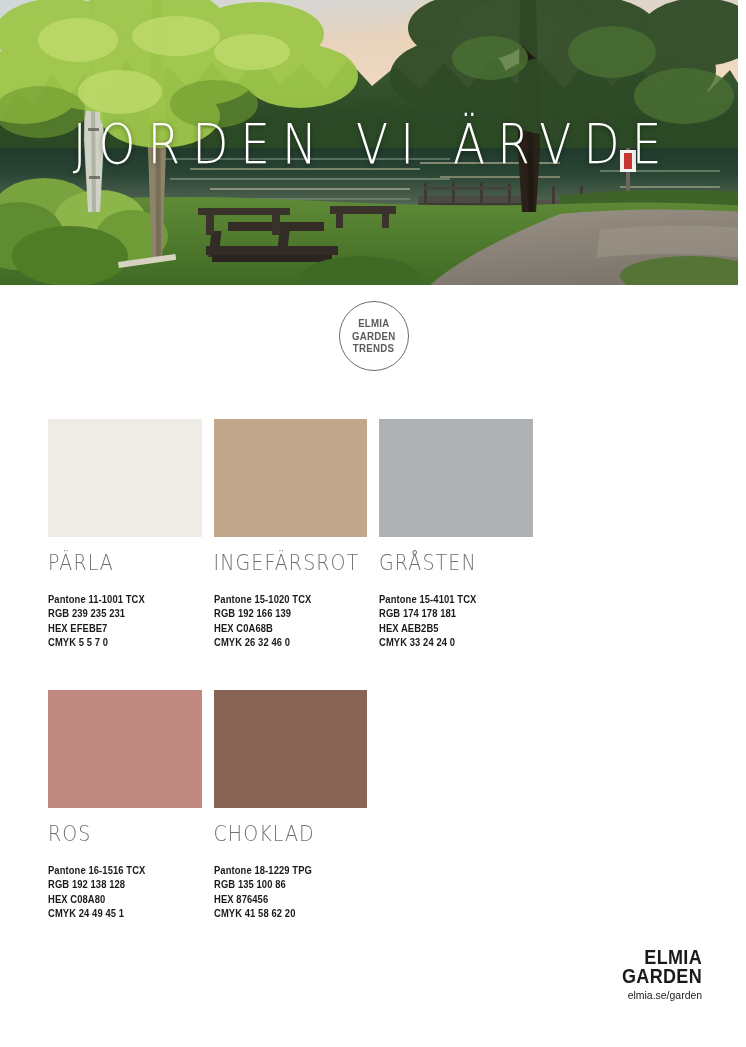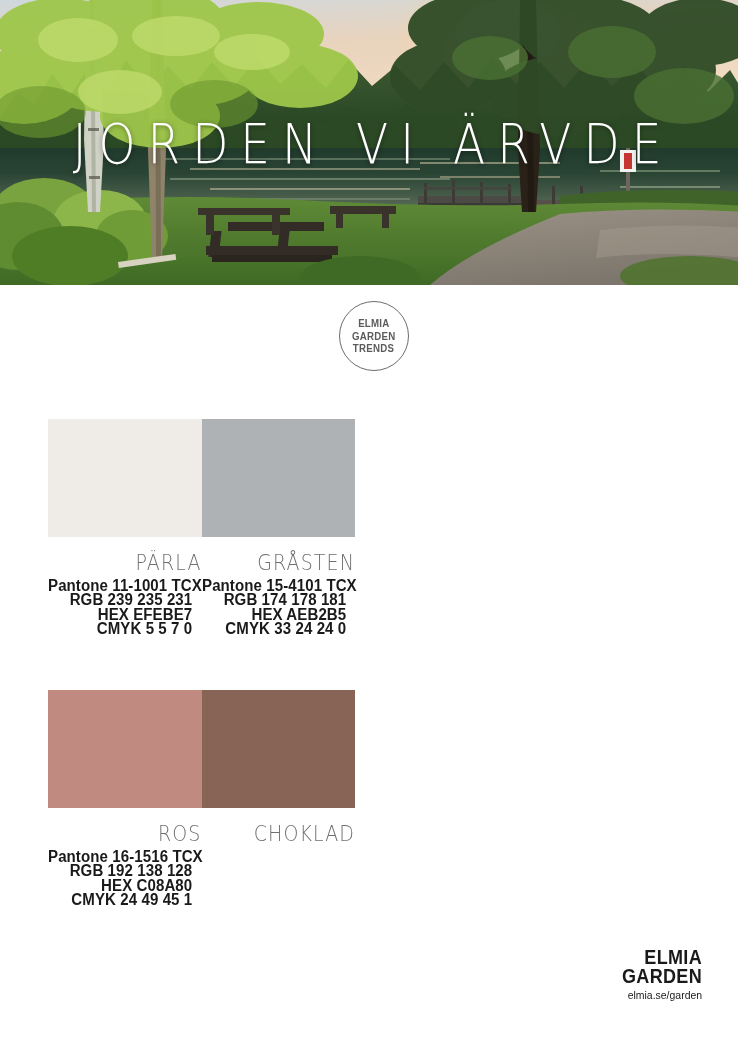--- a/index.html
+++ b/index.html
@@ -69,22 +69,21 @@
     transform: scaleX(0.88);
   }
 
   
   .grid {
     position: absolute;
     left: 48px;
     width: 650px;
     display: flex;
     flex-wrap: wrap;
-    gap: 0 0;
-    text-align: right;
+    gap: 0 12px;
   }
   .grid-row1 { top: 419px; }
   .grid-row2 { top: 690px; }
 
   .cell { width: 153.5px; }
 
   .chip {
     width: 100%;
     height: 118px;
   }
@@ -96,24 +95,24 @@
     font-size: 19px;
     letter-spacing: 1.1px;
     color: #6f6f6f;
     line-height: 20px;
     white-space: nowrap;
     transform: scaleY(1.1);
     transform-origin: left top;
   }
 
   .chip-specs {
-    margin-top: 8px;
+    margin-top: 22px;
     font-family: "Liberation Sans Narrow", "Liberation Sans", sans-serif;
     font-weight: bold;
-    font-size: 16px;
+    font-size: 10px;
     line-height: 14.4px;
     letter-spacing: 0.1px;
     color: #1a1a1a;
     white-space: nowrap;
   }
   .chip-specs > div { transform: scaleX(0.94); transform-origin: left center; }
 
   
   .footer {
     position: absolute;
@@ -323,20 +322,30 @@
       <div class="chip-name">PÄRLA</div>
       <div class="chip-specs">
         <div>Pantone 11-1001 TCX</div>
         <div>RGB 239 235 231</div>
         <div>HEX EFEBE7</div>
         <div>CMYK 5 5 7 0</div>
       </div>
     </div>
 
 
+    <div class="cell">
+      <div class="chip" style="background: rgb(192, 166, 139);"></div>
+      <div class="chip-name">INGEFÄRSROT</div>
+      <div class="chip-specs">
+        <div>Pantone 15-1020 TCX</div>
+        <div>RGB 192 166 139</div>
+        <div>HEX C0A68B</div>
+        <div>CMYK 26 32 46 0</div>
+      </div>
+    </div>
 
     <div class="cell">
       <div class="chip" style="background: rgb(174, 178, 181);"></div>
       <div class="chip-name">GRÅSTEN</div>
       <div class="chip-specs">
         <div>Pantone 15-4101 TCX</div>
         <div>RGB 174 178 181</div>
         <div>HEX AEB2B5</div>
         <div>CMYK 33 24 24 0</div>
       </div>
@@ -353,20 +362,26 @@
         <div>Pantone 16-1516 TCX</div>
         <div>RGB 192 138 128</div>
         <div>HEX C08A80</div>
         <div>CMYK 24 49 45 1</div>
       </div>
     </div>
 
     <div class="cell">
       <div class="chip" style="background: rgb(135, 100, 86);"></div>
       <div class="chip-name">CHOKLAD</div>
+      <div class="chip-specs">
+        <div>Pantone 18-1229 TPG</div>
+        <div>RGB 135 100 86</div>
+        <div>HEX 876456</div>
+        <div>CMYK 41 58 62 20</div>
+      </div>
     </div>
 
 
 
   </div>
 
   <div class="footer">
     <div class="footer-word">ELMIA</div>
     <div class="footer-word">GARDEN</div>
     <div class="footer-url">elmia.se/garden</div>

